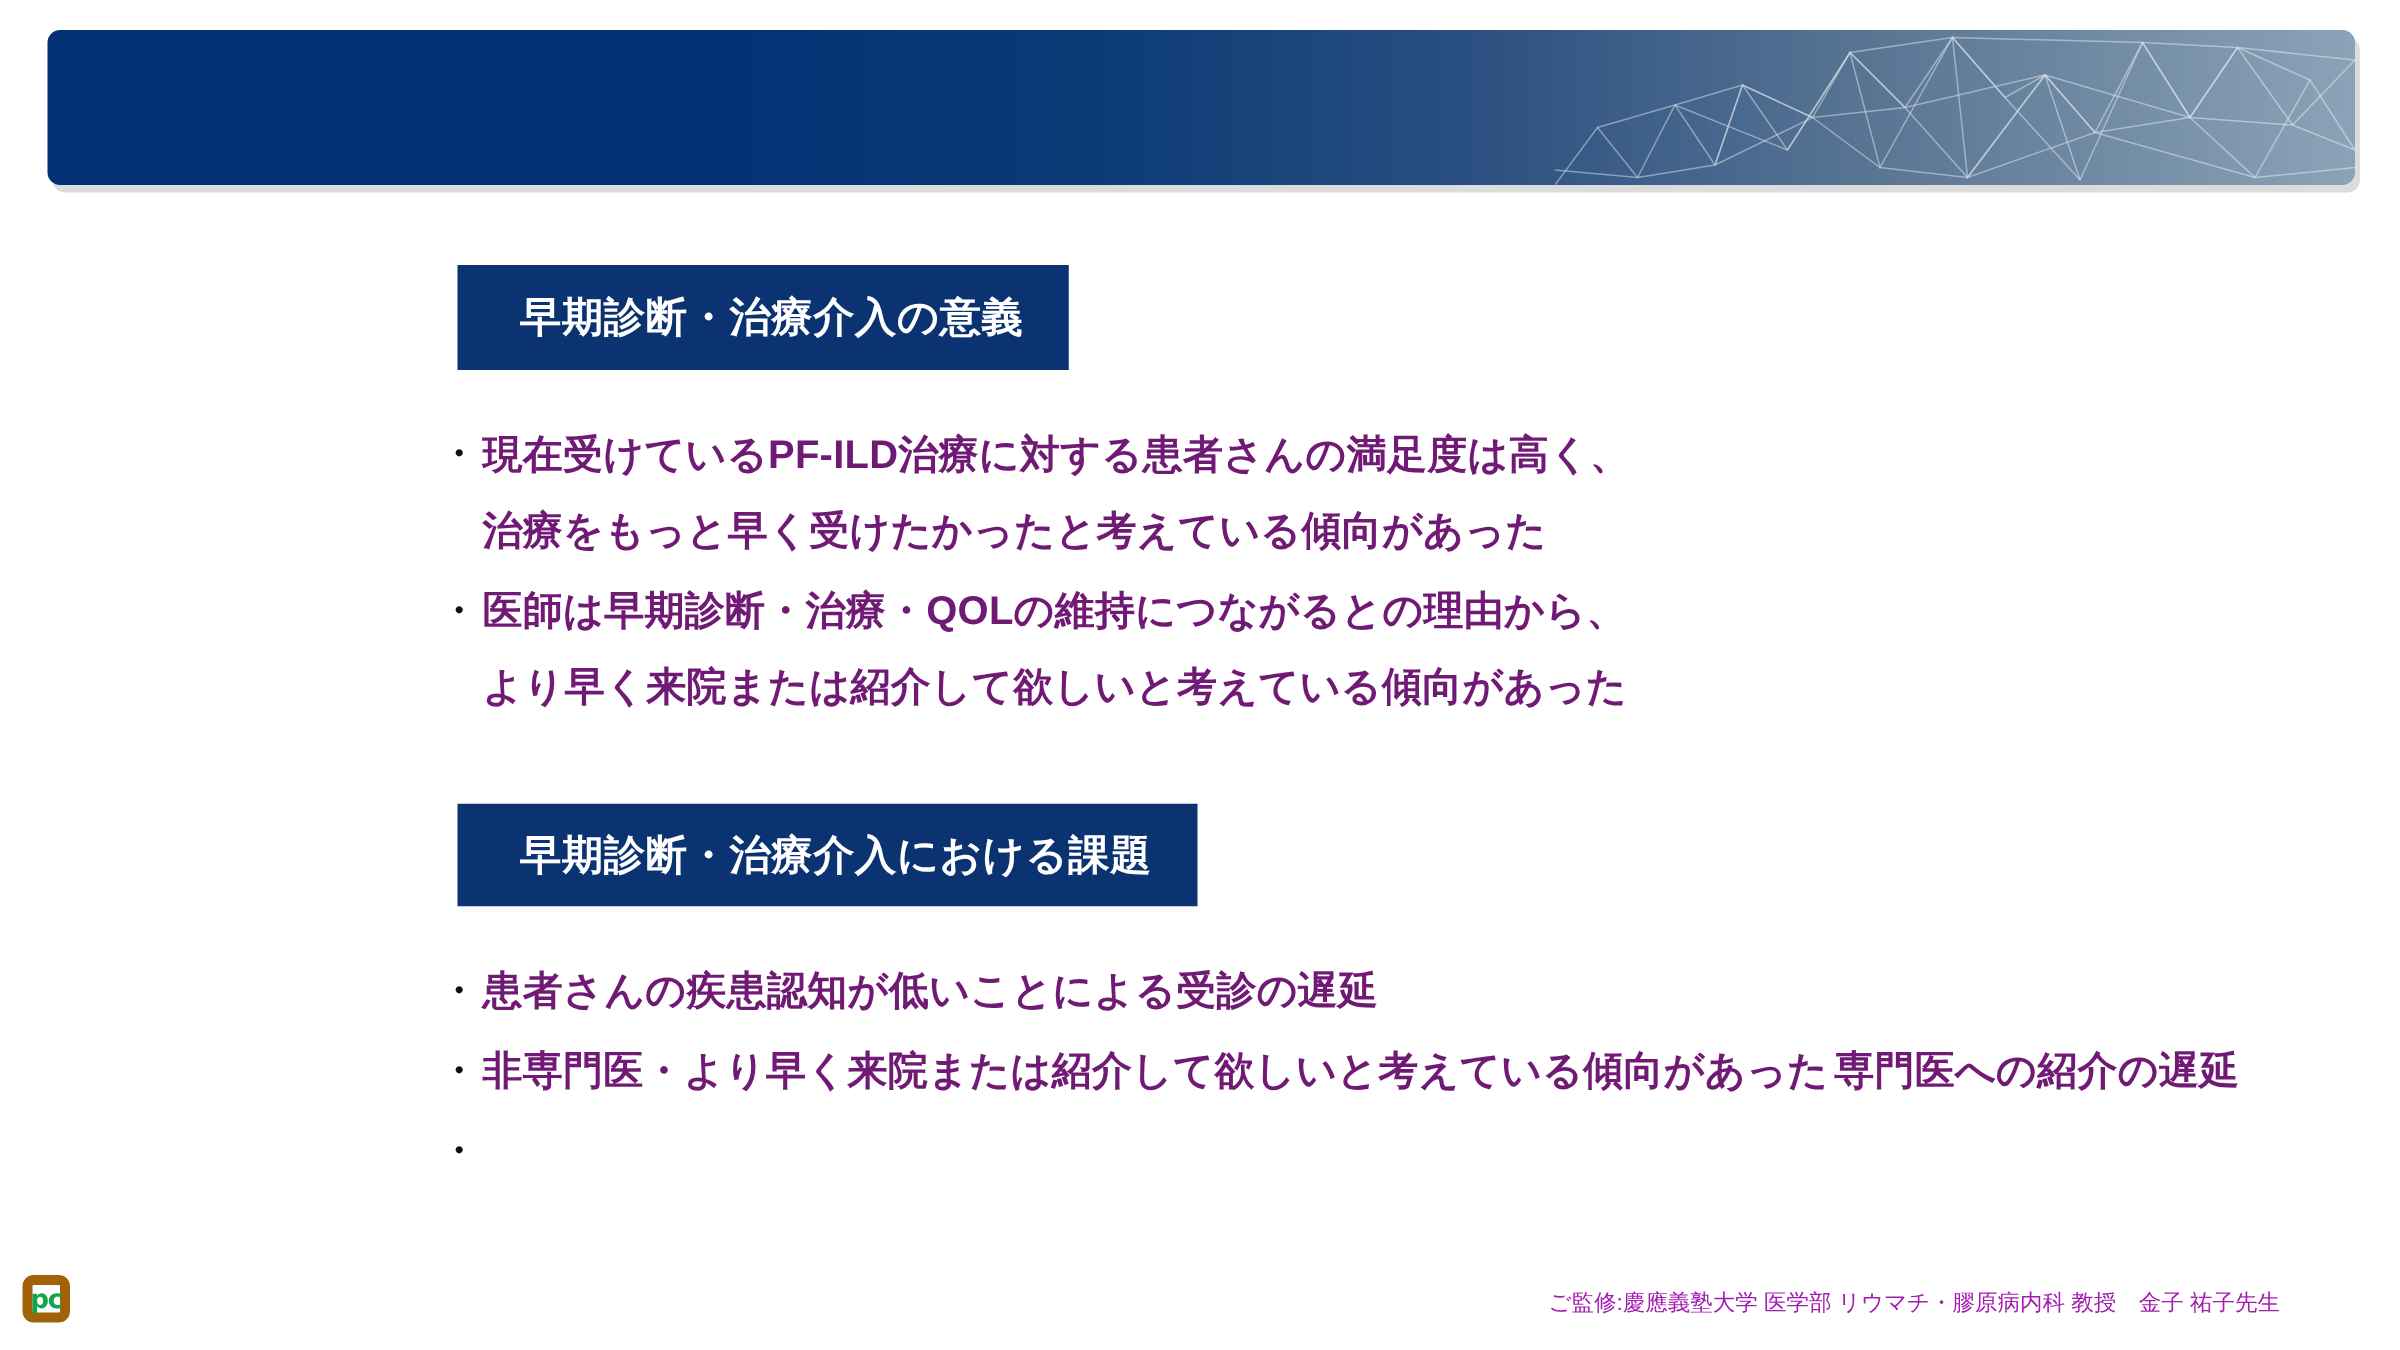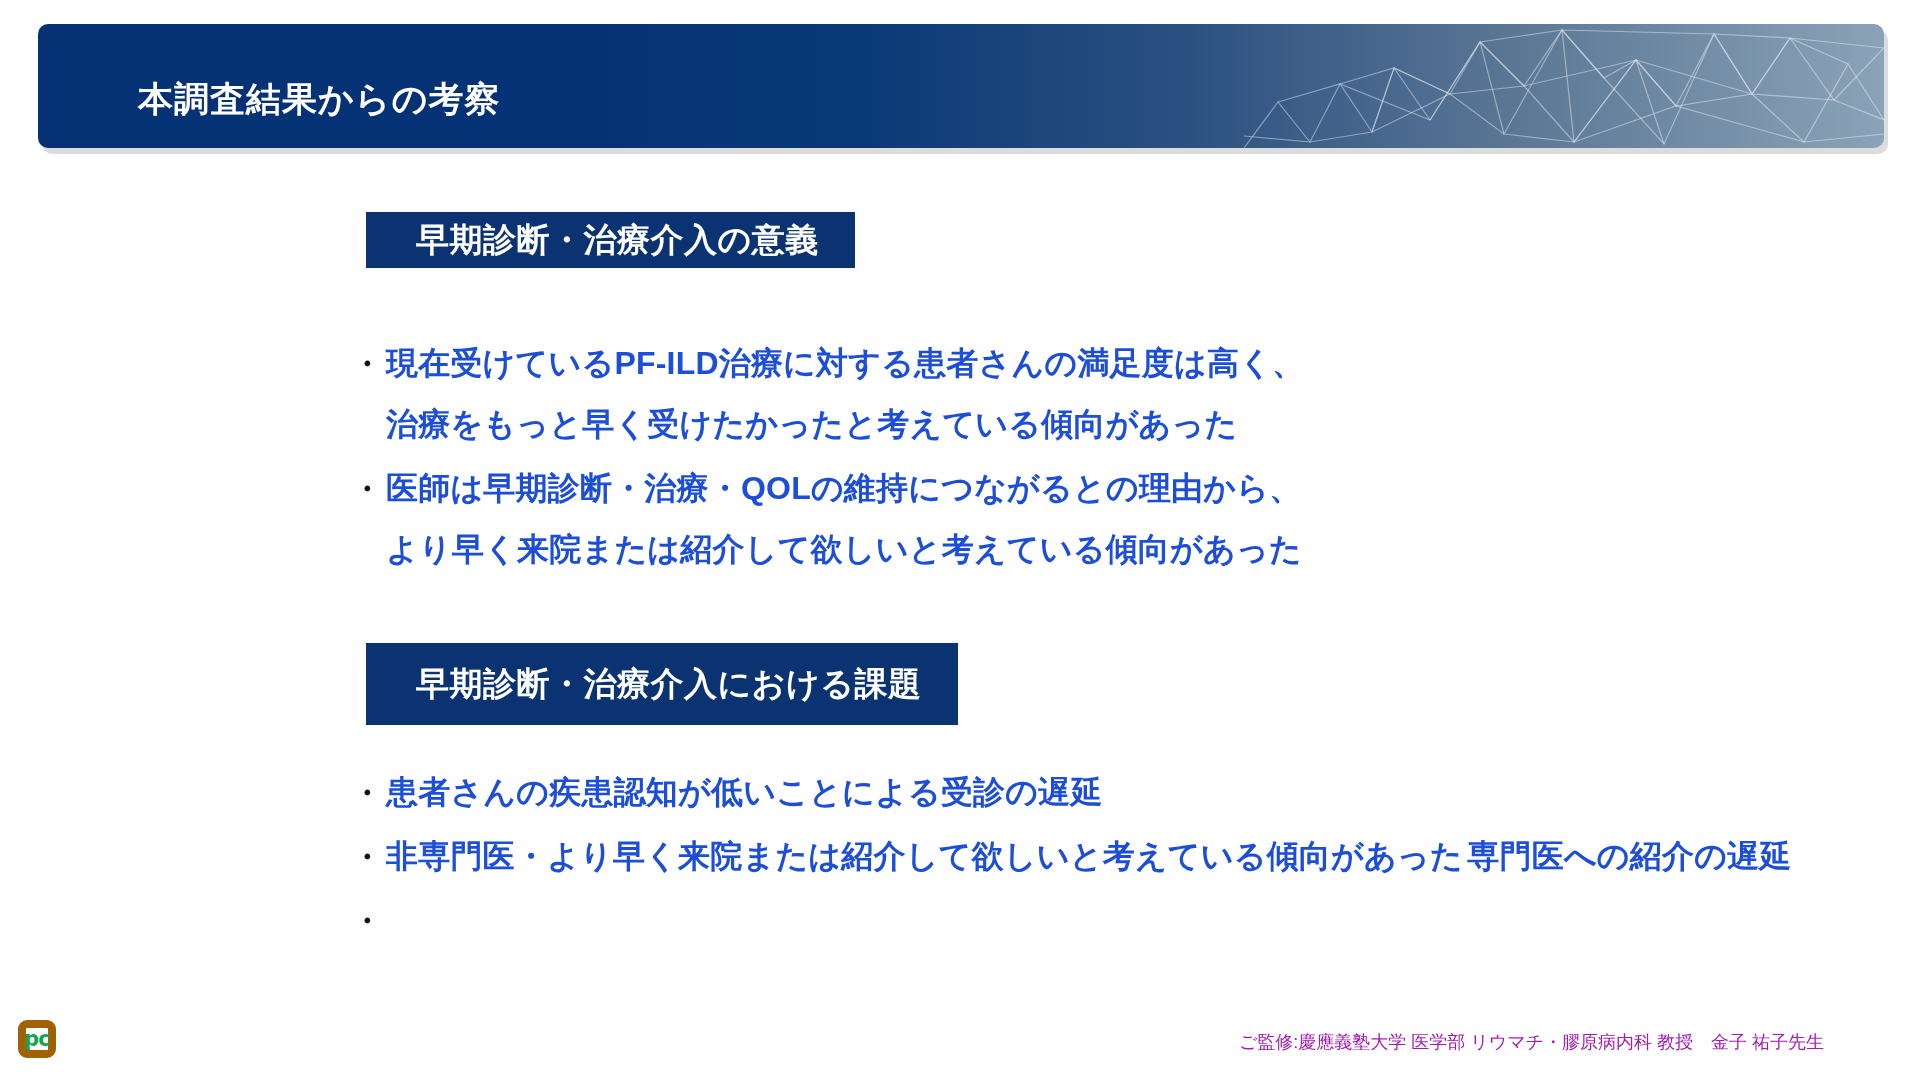--- a/index.html
+++ b/index.html
@@ -79,21 +79,21 @@
   }
 
   .section-chip .chip-text {
     font-size: 33px;
     font-weight: bold;
     color: #ffffff;
     letter-spacing: 0.5px;
     white-space: nowrap;
   }
 
-  #chip-1 { left: 366px; top: 212px; height: 56px; }
+  #chip-1 { left: 366px; top: 212px; height: 84px; }
   #chip-2 { left: 366px; top: 643px; height: 82px; }
 
   
   .bullet-block { position: absolute; left: 352px; }
   #block-1 { top: 333px; }
   #block-2 { top: 762px; }
 
   .bullet-item {
     display: flex;
     align-items: flex-start;
@@ -108,21 +108,21 @@
     width: 34px;
     flex: 0 0 34px;
     text-align: left;
   }
 
   .bullet-lines { display: block; }
 
   .bullet-line {
     font-size: 32px;
     font-weight: bold;
-    color: #1d4ed8;
+    color: #701a75;
     line-height: 61px;
     letter-spacing: 0.2px;
     white-space: nowrap;
   }
 
   
   .footer-credit {
     position: absolute;
     right: 96px;
     bottom: 26px;
@@ -168,21 +168,20 @@
         <path d="M96 60 L150 44 L206 70 L236 18 L280 62 L318 6 L360 54"></path>
         <path d="M186 96 L236 18 L260 110 L318 6 L330 118 L392 36 L420 120"></path>
         <path d="M360 54 L392 36 L432 82 L470 10 L508 70 L546 14 L590 76 L640 24"></path>
         <path d="M318 6 L360 54 L420 120 L470 10 L508 70 L560 118 L604 40 L640 96"></path>
         <path d="M236 18 L280 62 L330 118 L392 36 L432 82 L508 70 L546 14 L604 40"></path>
         <path d="M0 112 L66 118 L128 108 L206 70 L260 110 L330 118 L432 82 L560 118 L640 110"></path>
         <path d="M34 78 L96 60 L186 96 L236 18 L318 6 L470 10 L546 14 L640 24"></path>
         <path d="M128 108 L150 44 L206 70 L280 62 L392 36 L508 70 L590 76 L640 96"></path>
       </g>
     </svg>
-    <div class="header-title">本調査結果からの考察</div>
   </div>
 
   <div class="section-chip" id="chip-1">
     <span class="chip-text">早期診断・治療介入の意義</span>
   </div>
 
   <div class="bullet-block" id="block-1">
     <div class="bullet-item">
       <span class="bullet-mark">・</span>
       <span class="bullet-lines">

